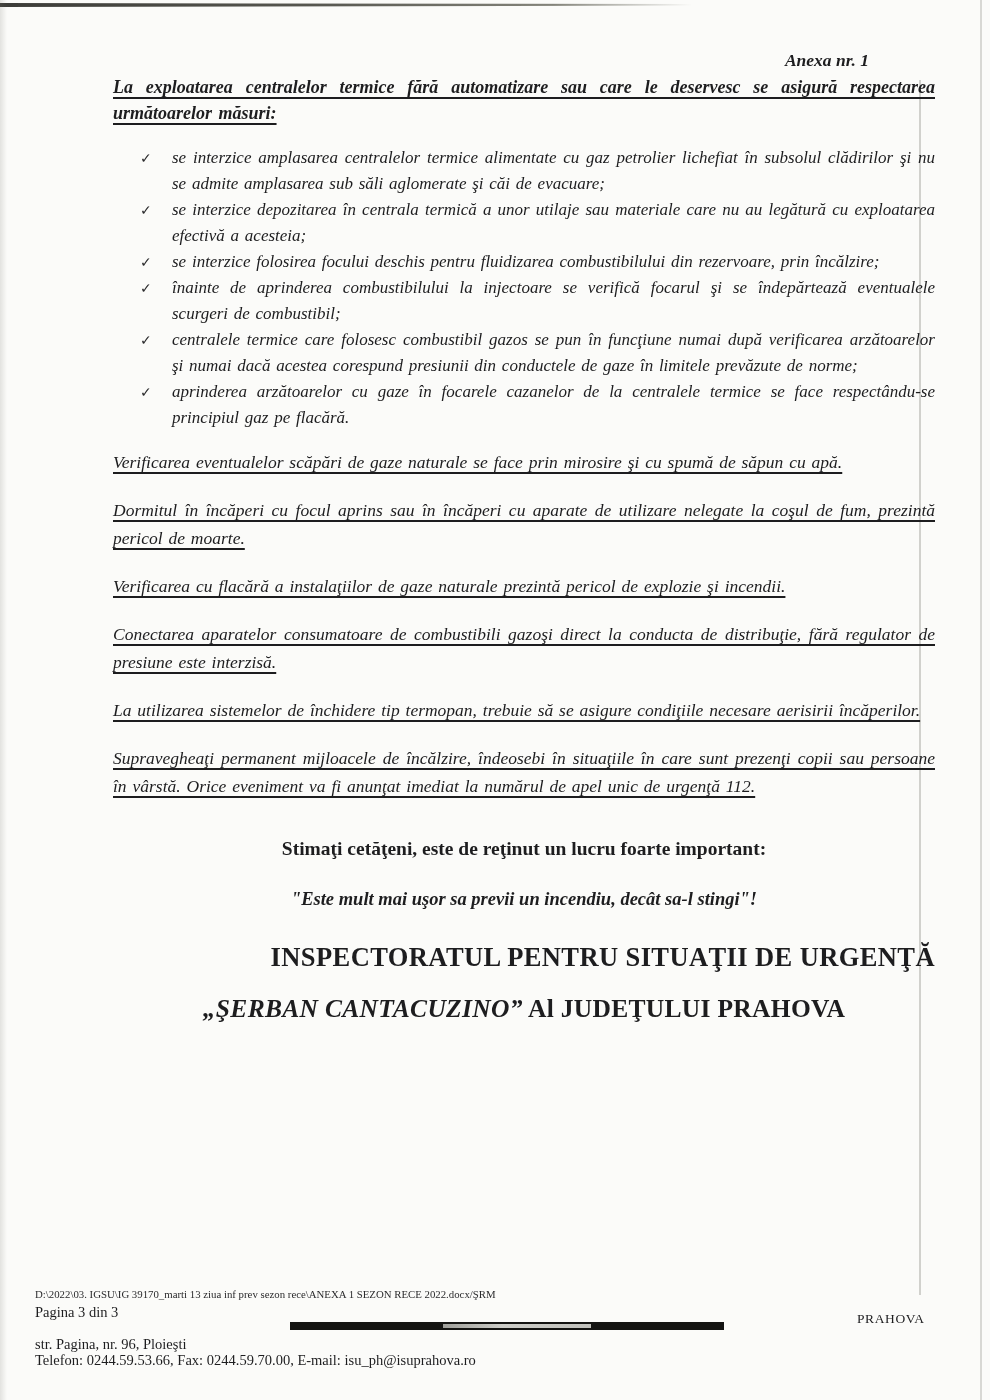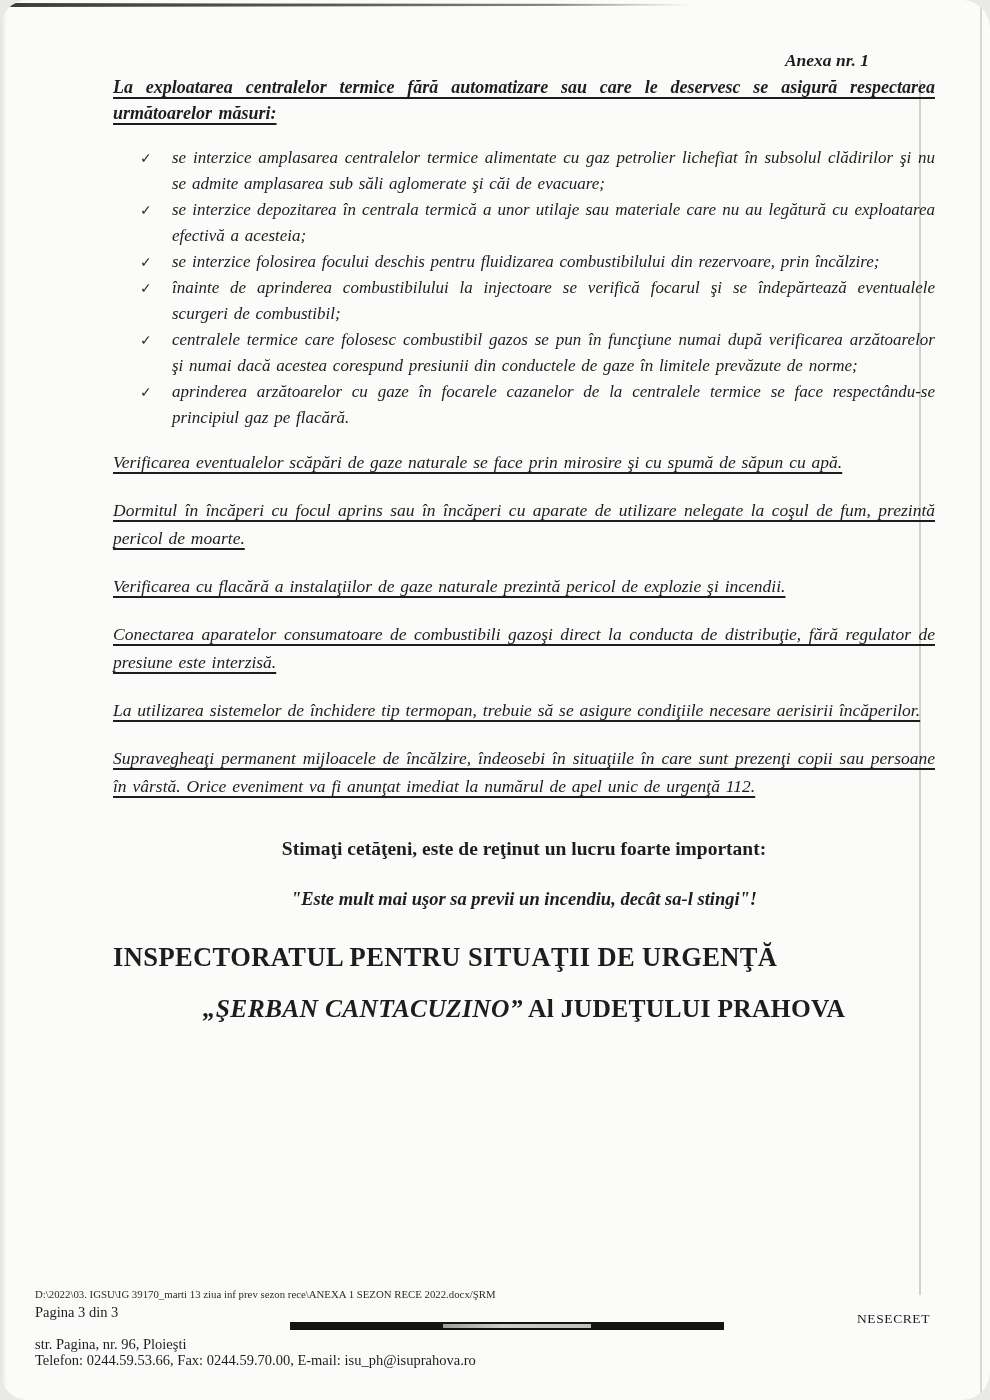--- a/index.html
+++ b/index.html
@@ -3,21 +3,20 @@
 <meta charset="utf-8">
 <style>
   html,body{margin:0;padding:0;background:#e9e9e6;}
   #page{
     position:relative;
     width:990px;height:1400px;
     background:#fbfbf9;
     overflow:hidden;
     font-family:"Liberation Serif","DejaVu Serif",serif;
     color:#1d1d1f;
-    border-radius:28px;
   }
   
   .top-scan-line{
     position:absolute;top:3px;left:0;width:692px;height:4px;
     background:linear-gradient(to right,#3c3c38,#56564f 45%,#84847b 80%,rgba(140,140,130,0));
     clip-path:polygon(0 0,100% 28%,100% 62%,0 100%);
   }
   .v-scan-1{position:absolute;left:919px;top:80px;width:1.5px;height:1215px;background:rgba(158,158,150,.45);}
   .v-scan-2{position:absolute;left:980px;top:0;width:1.6px;height:1400px;background:rgba(165,165,158,.4);}
   .left-edge-shade{position:absolute;left:0;top:0;width:7px;height:1400px;
@@ -32,21 +31,21 @@
   .measure-list{margin-top:19px;}
   .measure-item{position:relative;padding-left:59px;font-style:italic;font-size:17px;line-height:26px;
     text-align:justify;word-spacing:1.5px;}
   .check{position:absolute;left:27px;top:1px;font-style:normal;font-size:14px;color:#2a2a2c;}
   .em-par{margin-top:20px;font-weight:normal;font-style:italic;font-size:17.5px;line-height:28px;
     text-align:justify;text-decoration:underline;text-decoration-thickness:2px;text-underline-offset:4px;
     word-spacing:1.5px;}
   .em-par.first{margin-top:17px;}
   .citizen-note{margin-top:37px;text-align:center;font-weight:bold;font-size:19.5px;line-height:24px;}
   .quote-line{margin-top:26px;text-align:center;font-weight:bold;font-style:italic;font-size:18.5px;line-height:24px;}
-  .org-line1{margin-top:29px;text-align:left;font-weight:bold;font-size:26.5px;line-height:34px;letter-spacing:.4px;}
+  .org-line1{margin-top:29px;text-align:right;font-weight:bold;font-size:26.5px;line-height:34px;letter-spacing:.4px;}
   .org-line2{margin-top:18px;text-align:center;font-weight:bold;font-size:25.5px;line-height:34px;letter-spacing:.3px;}
   .org-line2 .org-quoted{font-style:italic;}
   
   .footer-center{position:absolute;left:35px;right:0;text-align:left;}
   .doc-path{top:1288px;font-size:10.8px;line-height:13px;color:#2a2a2c;}
   .page-indicator{top:1303px;font-size:14.5px;line-height:18px;}
   .classification{position:absolute;left:857px;top:1311px;font-size:13.5px;letter-spacing:.6px;}
   .footer-bar{position:absolute;left:290px;top:1322px;width:434px;height:8px;background:#141412;}
   .footer-bar-inner{position:absolute;left:153px;top:1.5px;width:148px;height:4.5px;
     background:linear-gradient(to right,#9f9f9a,#cdcdc8 40%,#c2c2bd);}
@@ -105,21 +104,21 @@
 
     <div class="citizen-note">Stimaţi cetăţeni, este de reţinut un lucru foarte important:</div>
     <div class="quote-line">"Este mult mai uşor sa previi un incendiu, decât sa-l stingi"!</div>
 
     <div class="org-line1">INSPECTORATUL PENTRU SITUAŢII DE URGENŢĂ</div>
     <div class="org-line2"><span class="org-quoted">„ŞERBAN CANTACUZINO”</span><span> Al JUDEŢULUI PRAHOVA</span></div>
   </div>
 
   <div class="footer-center doc-path">D:\2022\03. IGSU\IG 39170_marti 13 ziua inf prev sezon rece\ANEXA 1 SEZON RECE 2022.docx/ŞRM</div>
   <div class="footer-center page-indicator">Pagina 3 din 3</div>
-  <div class="classification">NESECRET</div>
+  <div class="classification">PRAHOVA</div>
 
   <div class="footer-bar">
     <div class="footer-bar-inner"></div>
   </div>
 
   <div class="footer-center address-line">str. Pagina, nr. 96, Ploieşti</div>
   <div class="footer-center contact-line">Telefon: 0244.59.53.66, Fax: 0244.59.70.00, E-mail: isu_ph@isuprahova.ro</div>
 
 </div>
 

